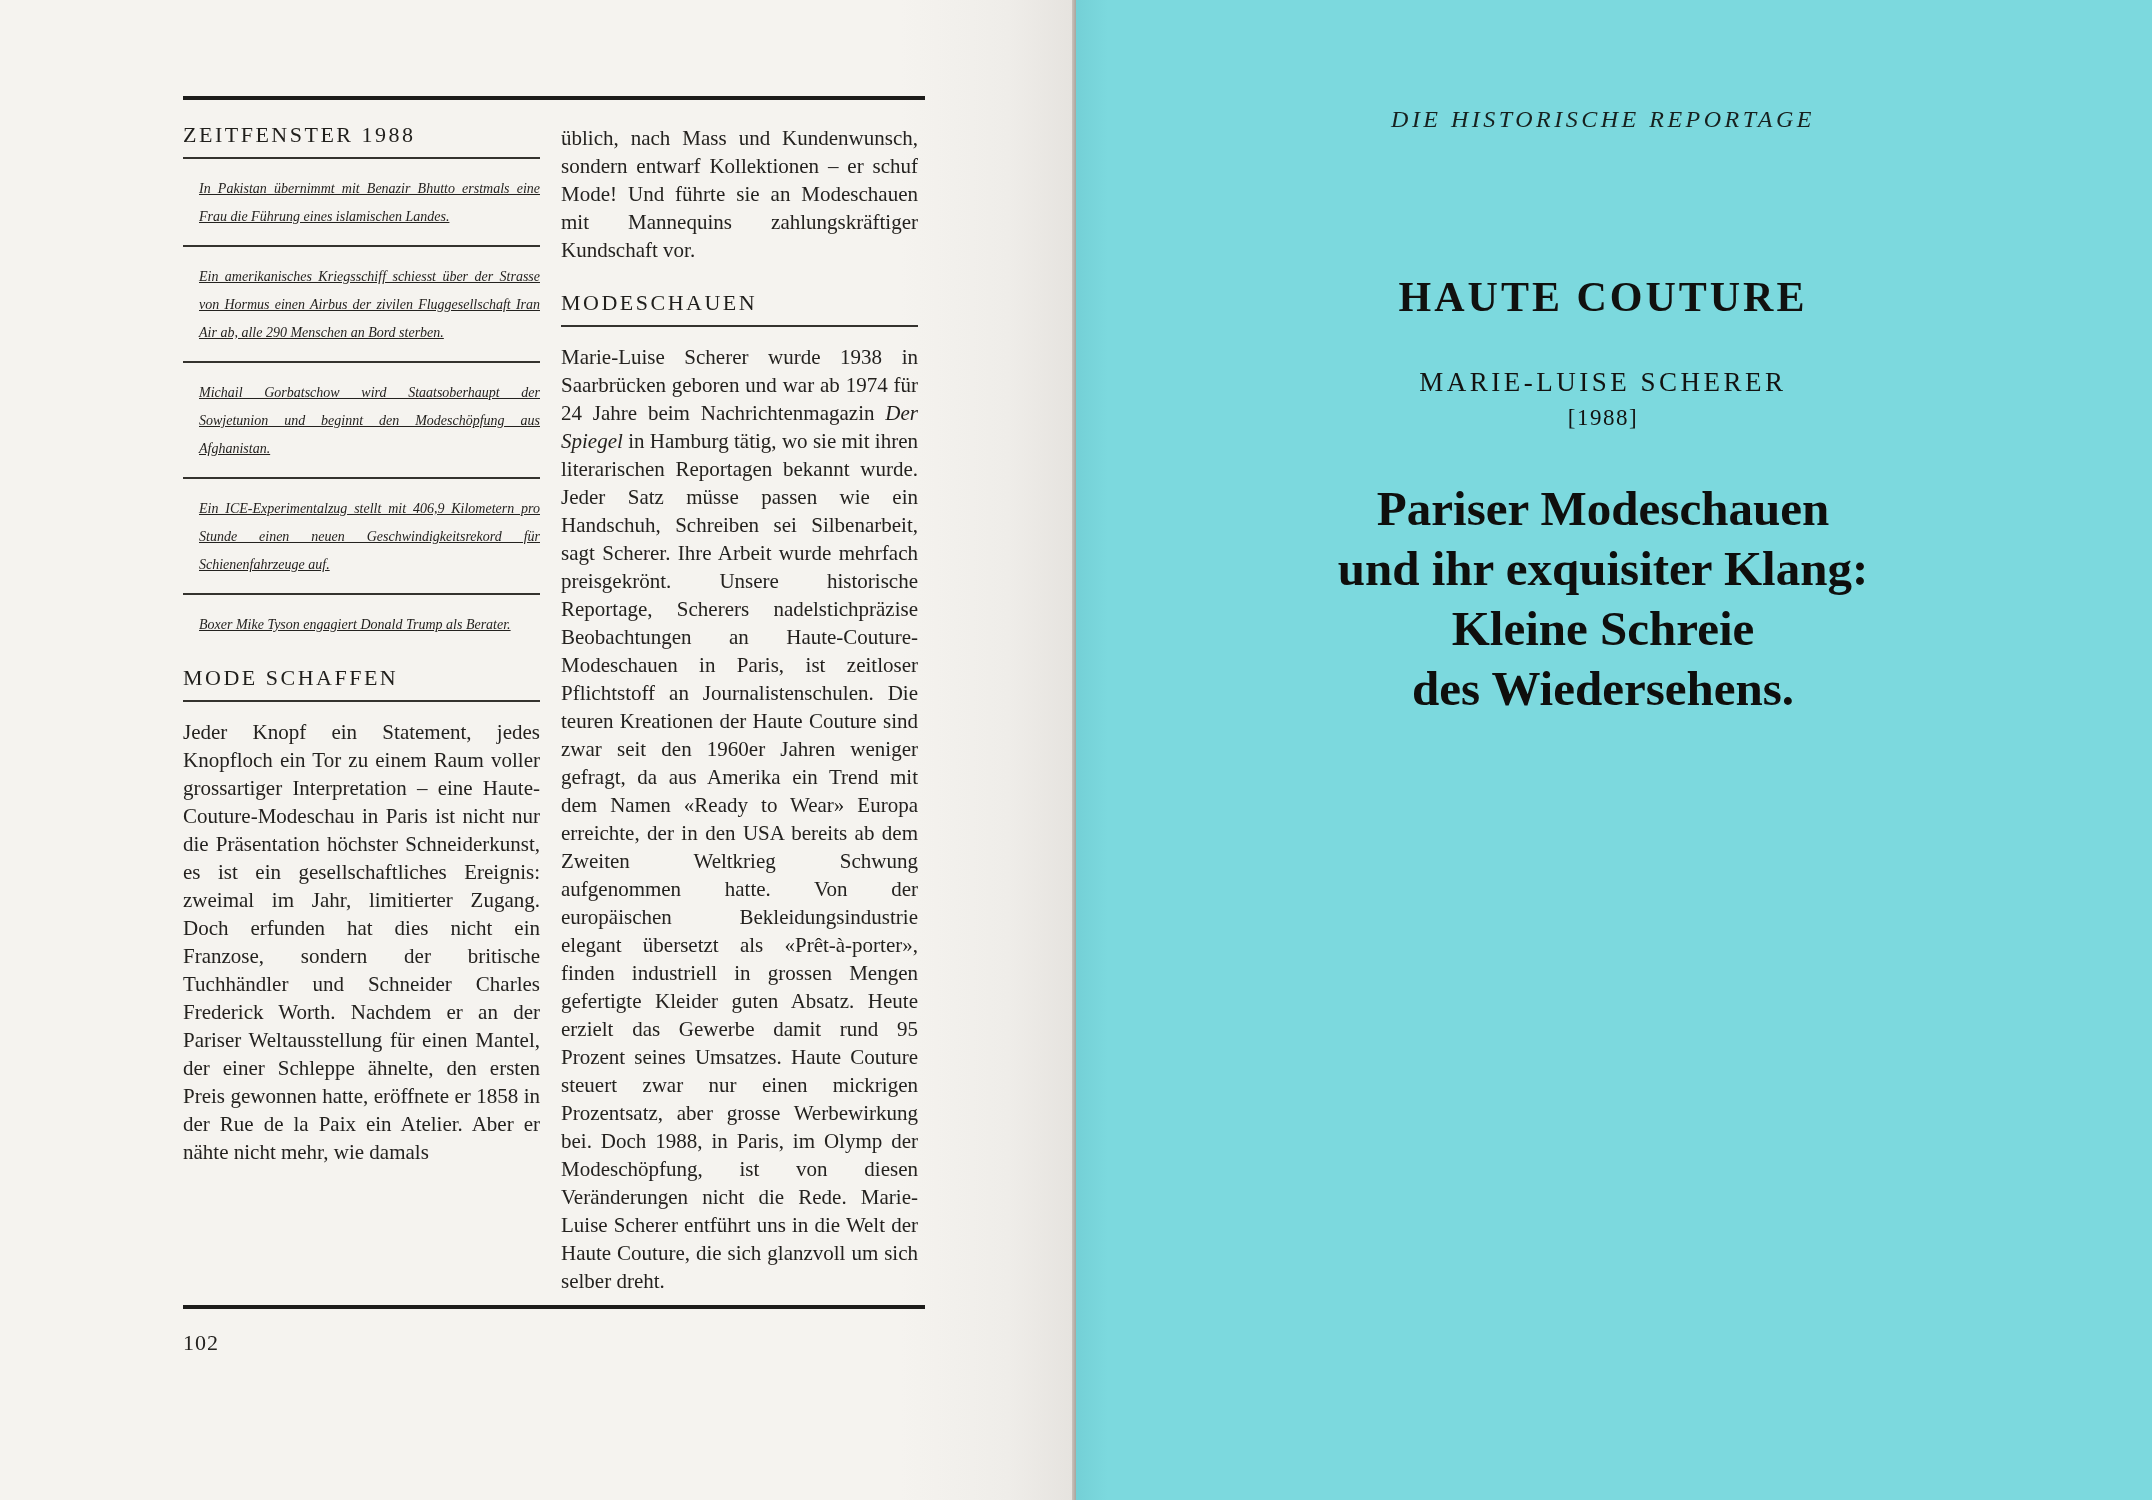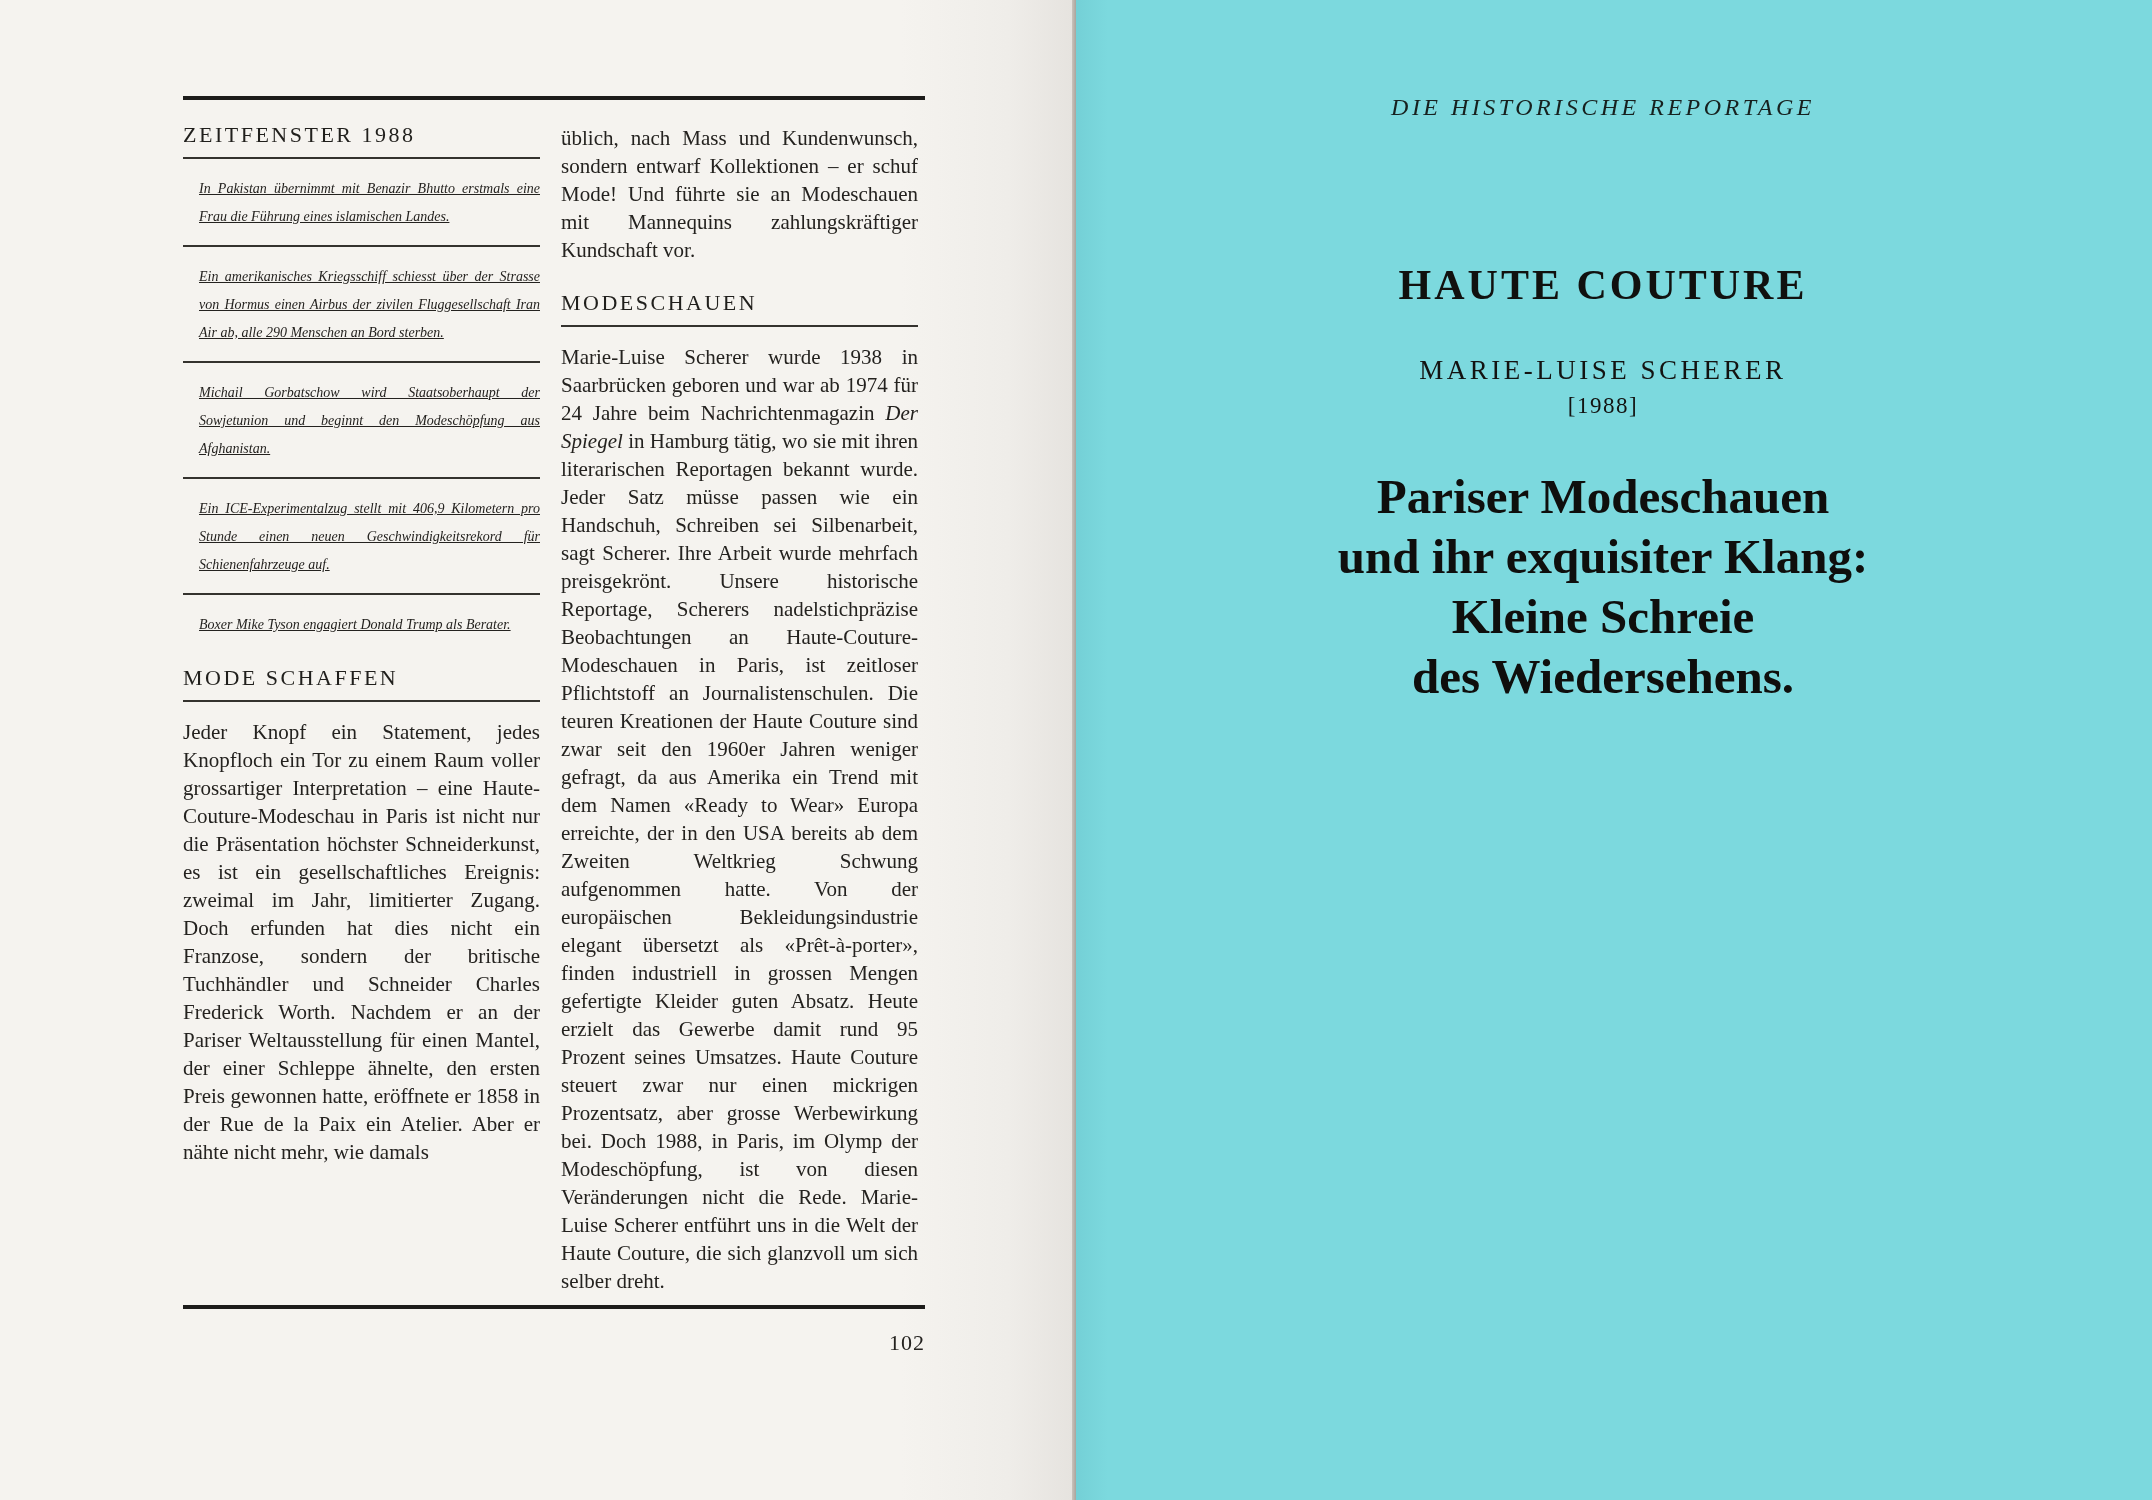--- a/index.html
+++ b/index.html
@@ -61,25 +61,25 @@
     margin: 16px 0 0 0;
     font-size: 21px; line-height: 28px;
     text-align: justify;
   }
   .bodytext.first { margin-top: 2px; margin-bottom: 26px; }
   .bodytext .inline-italic { font-style: italic; }
 
   .rule.bottom { position: absolute; left: 0; top: 1209px; width: 742px; }
   .pagenum {
     position: absolute; left: 0; top: 1234px; width: 742px;
-    text-align: right; font-size: 22px; letter-spacing: 1px; color: #24221f;
+    text-align: left; font-size: 22px; letter-spacing: 1px; color: #24221f;
   }
 
   
-  .rp-inner { position: absolute; left: 0; right: 22px; top: 4px; }
+  .rp-inner { position: absolute; left: 0; right: 22px; top: 16px; }
   .kicker {
     margin-top: 90px;
     font-style: italic;
     font-size: 24px; letter-spacing: 3.5px;
     color: #17211f;
   }
   .title {
     margin: 0; margin-top: 140px;
     font-size: 42px; font-weight: bold;
     letter-spacing: 3px;

